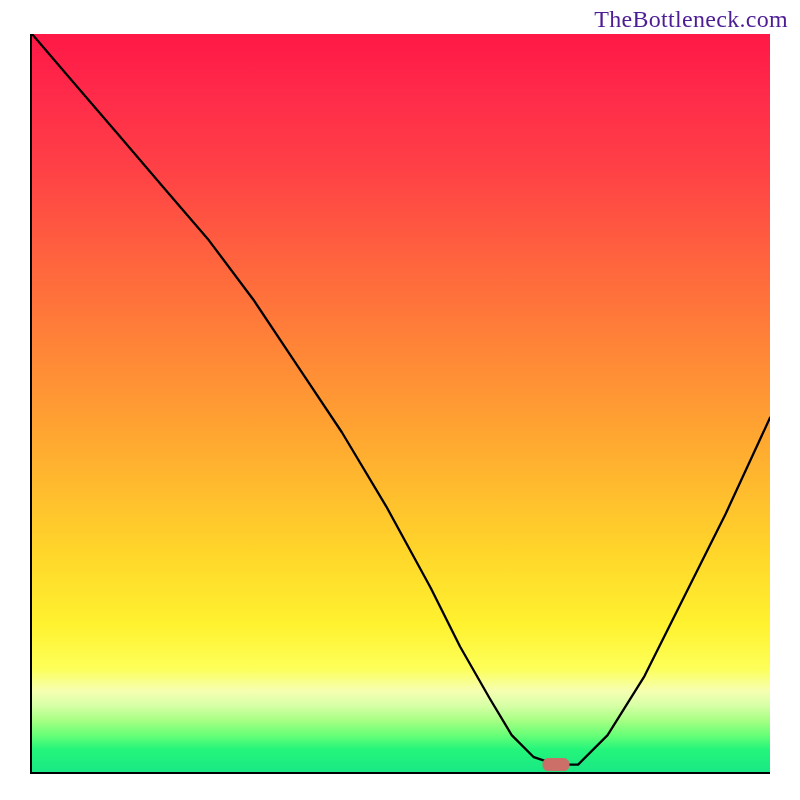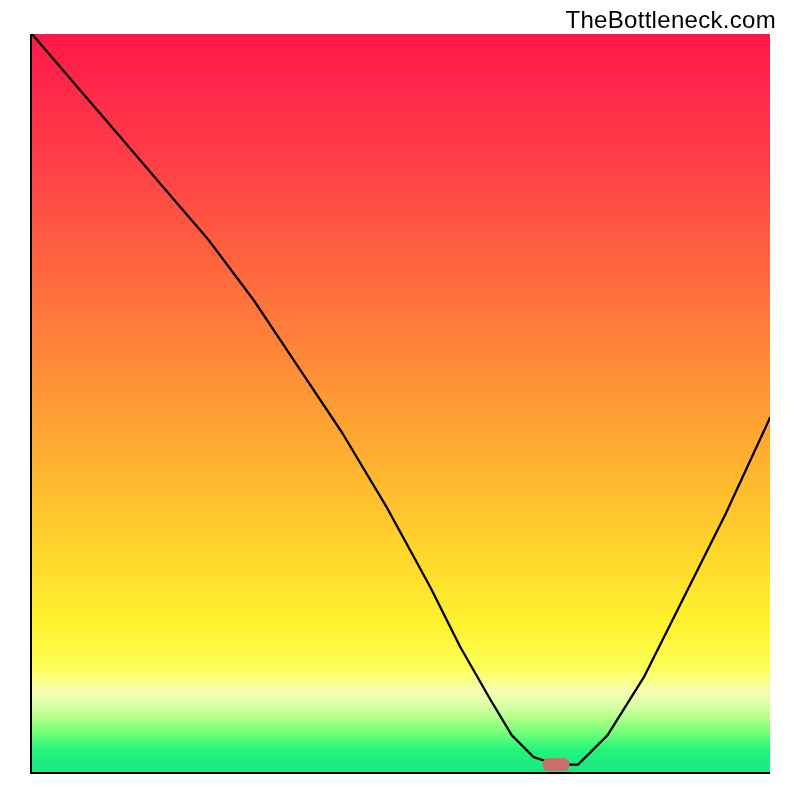--- a/index.html
+++ b/index.html
@@ -12,26 +12,27 @@
     overflow: hidden;
   }
   .wrap {
     position: relative;
     width: 800px;
     height: 800px;
   }
   .attribution {
     position: absolute;
     top: 6px;
-    right: 24px;
+    right: 12px;
     font-size: 24px;
-    color: #000000;
+    color: #4c1d95;
     font-weight: 500;
     letter-spacing: 0.3px;
     z-index: 5;
+    font-family: Liberation Serif, serif;
   }
   .plot {
     position: absolute;
     left: 30px;
     top: 34px;
     width: 740px;
     height: 740px;
     box-sizing: border-box;
     border-left: 2px solid #000;
     border-bottom: 2px solid #000;

